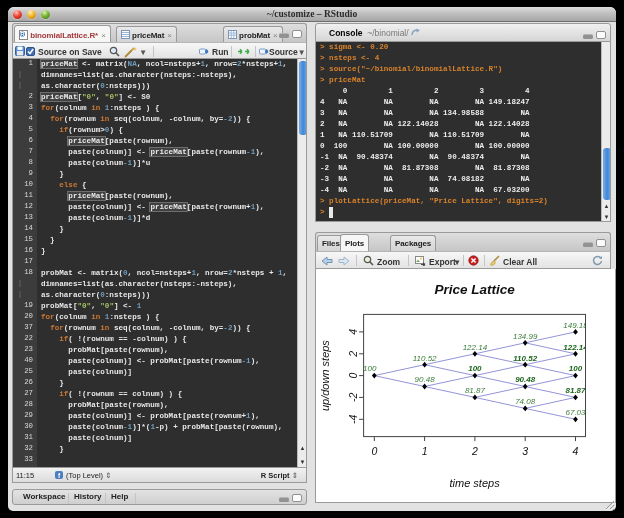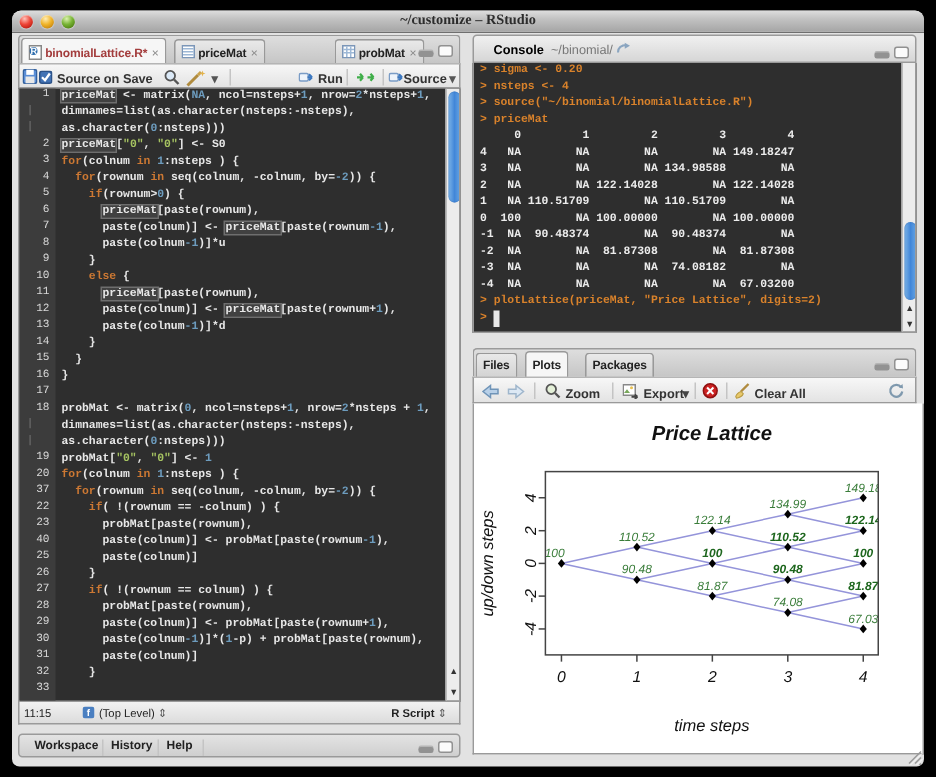--- a/index.html
+++ b/index.html
@@ -285,21 +285,21 @@
       </div>
     <div id="csb">
       <div class="thumb" style="top:106px;height:52px;"></div>
       <div class="sbarr" style="bottom:12px;">▲</div>
       <div class="sbarr" style="bottom:1px;">▼</div>
     </div>
   </div>
 
   <div id="ptabs">
     <div class="tab" style="left:1px;top:2px;">Files</div>
-    <div class="tab act" style="left:34px;">Plots</div>
+    <div class="tab act" style="left:24px;">Plots</div>
     <div class="tab" style="left:74px;top:2px;">Packages</div>
     <div class="mmn" style="right:17px;top:10px;"></div>
     <div class="mmx" style="right:4px;top:6px;"></div>
   </div>
   <div id="ptool">
     <svg width="12" height="10" viewBox="0 0 12 10" style="position:absolute;left:5px;top:4px;">
         <path d="M11 3.5H6V1L1 5l5 4V6.5h5z" fill="#b8d0e8" stroke="#6f94b8" stroke-width="1"></path>
       </svg>
     <svg width="12" height="10" viewBox="0 0 12 10" style="position:absolute;left:22px;top:4px;">
         <path d="M1 3.5h5V1l5 4-5 4V6.5H1z" fill="#dce8f4" stroke="#9fb6cc" stroke-width="1"></path>

